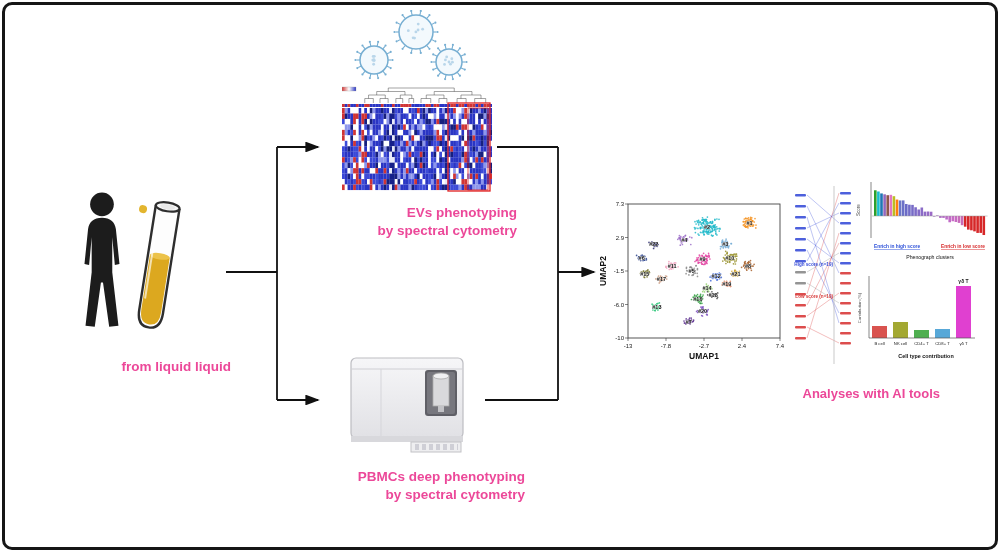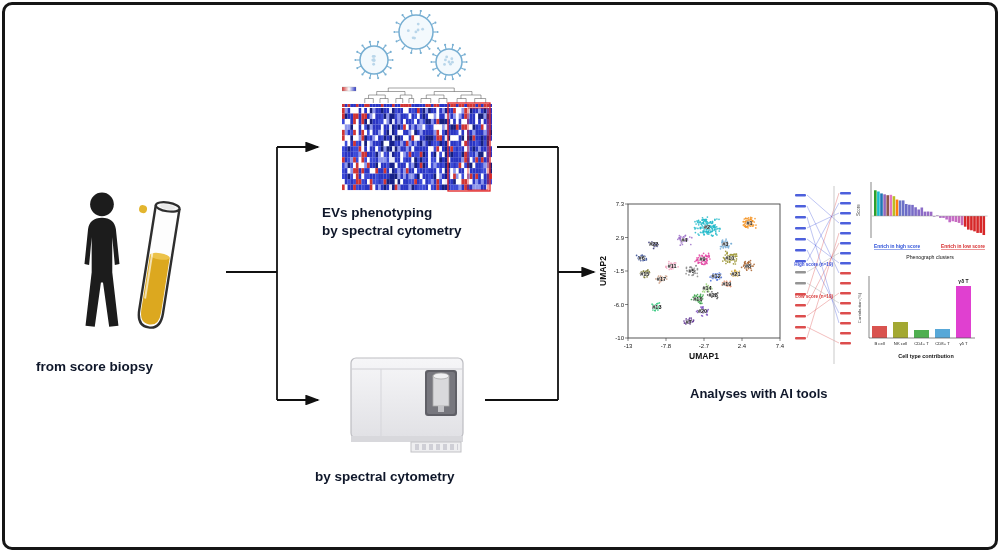--- a/index.html
+++ b/index.html
@@ -1,21 +1,21 @@
 <!DOCTYPE html>
 <html><head>
 <meta charset="utf-8">
 <style>
   *{margin:0;padding:0;box-sizing:border-box}
   html,body{background:#ffffff}
   body{font-family:"Liberation Sans",sans-serif}
   .stage{position:relative;width:1000px;height:552px;background:#ffffff;overflow:hidden}
   .frame{position:absolute;inset:2px;border:3px solid #161616;border-radius:10px}
   .abs{position:absolute}
-  .node-label{position:absolute;text-align:left;font-weight:bold;color:#0f172a;font-size:13.5px;line-height:1.3}
+  .node-label{position:absolute;text-align:right;font-weight:bold;color:#ec4899;font-size:13.5px;line-height:1.3}
   .caption{font-size:13px}
   svg text{font-family:"Liberation Sans",sans-serif}
 </style>
 </head>
 <body>
 
 <div class="stage">
   <div class="frame"></div>
 
   <svg class="abs" style="left:0;top:0" width="1000" height="552">
@@ -45,21 +45,21 @@
       <path d="M24,16 L24,122 Q24,138 36,138 Q48,138 48,122 L48,16" fill="#fdfdfd" stroke="#2e2e2e" stroke-width="2.4"></path>
       <path d="M26,66 L26,121 Q26,135 36,135 Q46,135 46,121 L46,66 Z" fill="#dca81f"></path>
       <ellipse cx="36" cy="66" rx="10" ry="3.2" fill="#ecc249"></ellipse>
       <line x1="28" y1="26" x2="28" y2="110" stroke="rgba(255,255,255,0.65)" stroke-width="2"></line>
       <ellipse cx="36" cy="16" rx="12" ry="4.4" fill="#f7f7f7" stroke="#2e2e2e" stroke-width="2.2"></ellipse>
       <ellipse cx="36" cy="16" rx="7.5" ry="2.5" fill="#e9e9e9"></ellipse>
     </g>
   </svg>
 
   <div class="node-label" style="left:36px;top:358px;width:195px">
-    <div>from score biopsy</div>
+    <div>from liquid liquid</div>
   </div>
 
   <svg class="abs" style="left:352px;top:10px" width="118" height="78" viewBox="0 0 118 78">
     <g id="ev-gfx">
         <line x1="36" y1="50" x2="39.5" y2="50" stroke="#76aed2" stroke-width="1.1"></line>
         <circle cx="40.5" cy="50" r="1.1" fill="#76aed2"></circle>
         <line x1="34.61356415063387" y1="56.07437234764581" x2="37.766955188292336" y2="57.592965434557264" stroke="#76aed2" stroke-width="1.1"></line>
         <circle cx="38.66792405619475" cy="58.026849173674826" r="1.1" fill="#76aed2"></circle>
         <line x1="30.72885722602227" y1="60.945640754552414" x2="32.91107153252784" y2="63.68205094319052" stroke="#76aed2" stroke-width="1.1"></line>
         <circle cx="33.534561334386574" cy="64.46388242565855" r="1.1" fill="#76aed2"></circle>
@@ -1132,20 +1132,21 @@
     <rect x="82" y="24" width="28" height="42" rx="2" fill="#77777e"></rect>
     <rect x="88" y="28" width="16" height="30" fill="#d9d9dc" stroke="#aaaaaa" stroke-width="0.8"></rect>
     <ellipse cx="96" cy="28" rx="8" ry="3" fill="#f0f0f2" stroke="#aaaaaa" stroke-width="0.8"></ellipse>
     <rect x="93" y="58" width="6" height="6" fill="#c2c2c6"></rect>
     <rect x="6" y="88" width="112" height="6" fill="#d8d8dc"></rect>
     <rect x="66" y="94" width="50" height="10" fill="#eeeef0" stroke="#c2c2c6" stroke-width="1"></rect>
     <rect x="69" y="96" width="44" height="6" fill="url(#slotPat)"></rect>
   </svg>
 
   <div class="node-label" style="left:315px;top:468px;width:210px">
+    <div>PBMCs deep phenotyping</div>
     <div>by spectral cytometry</div>
   </div>
 
   <svg class="abs" style="left:600px;top:196px" width="200" height="172" viewBox="0 0 200 172">
     <rect x="28" y="8" width="152" height="134" fill="#ffffff" stroke="#444" stroke-width="0.9"></rect>
     <g id="umap-dots">
         <circle cx="147.3" cy="22.5" r="0.85" fill="#f5921e" fill-opacity="0.85"></circle>
         <circle cx="149.7" cy="26.7" r="0.85" fill="#f5921e" fill-opacity="0.85"></circle>
         <circle cx="152.9" cy="30.2" r="0.85" fill="#f5921e" fill-opacity="0.85"></circle>
         <circle cx="148.1" cy="29.8" r="0.85" fill="#f5921e" fill-opacity="0.85"></circle>

